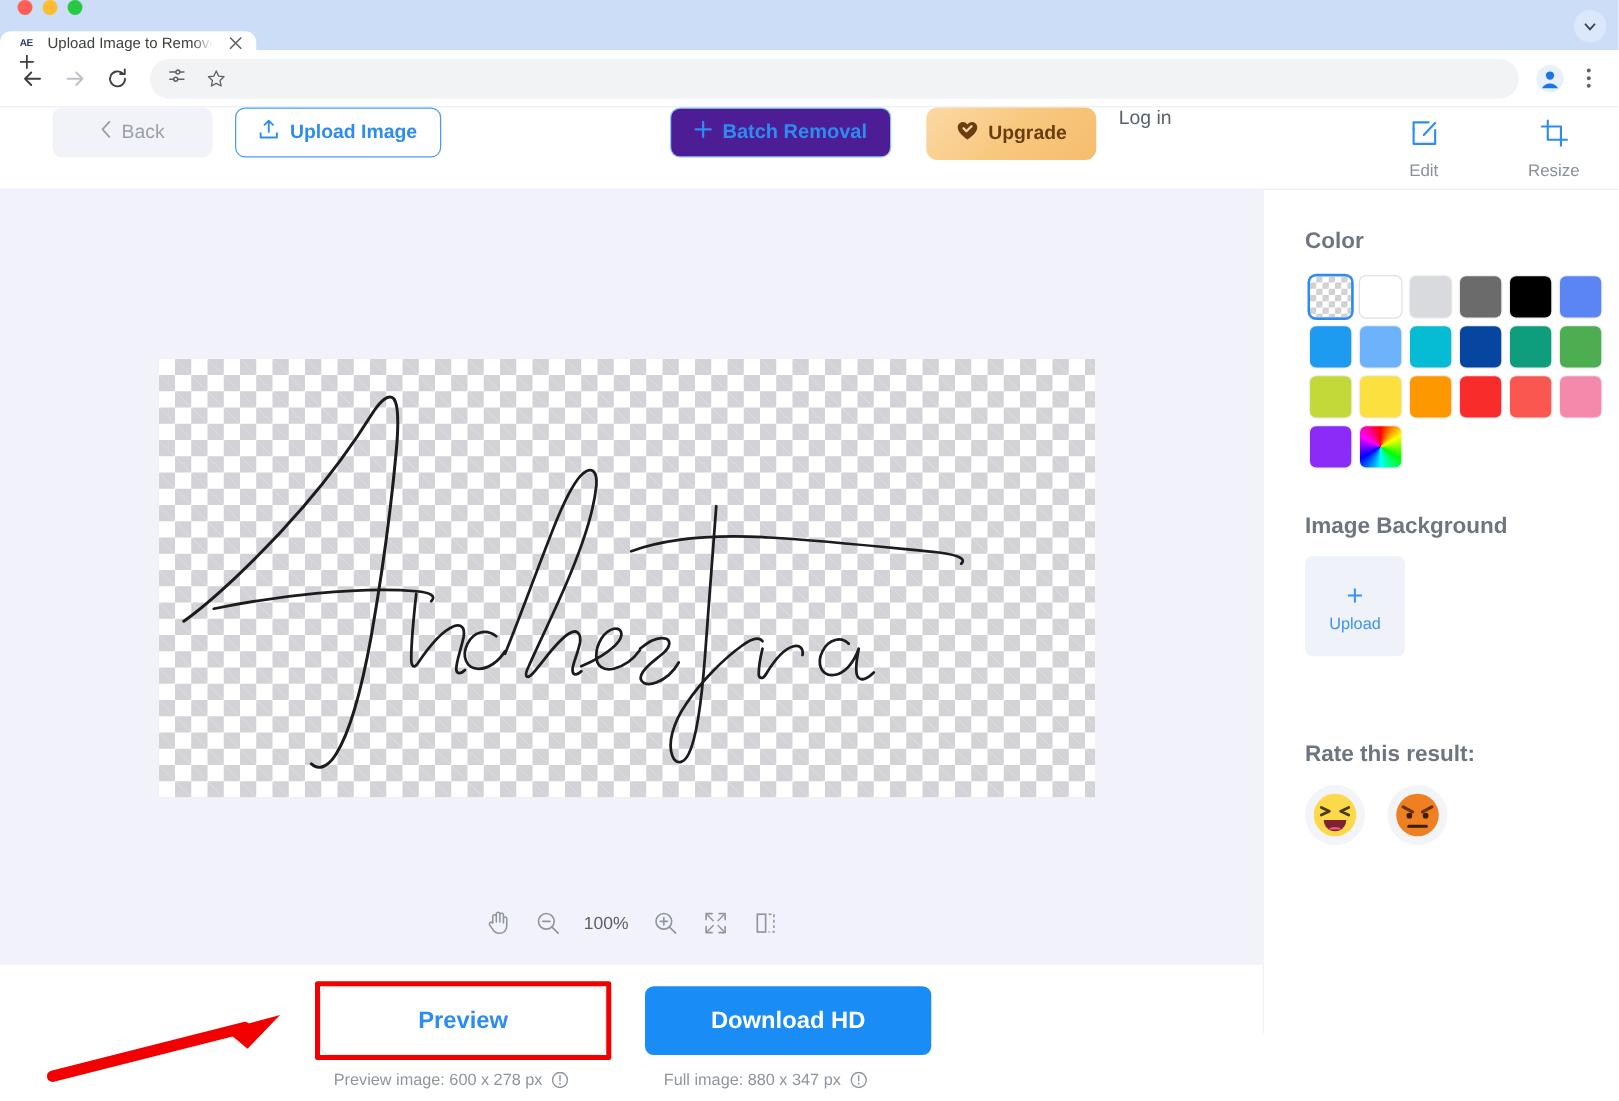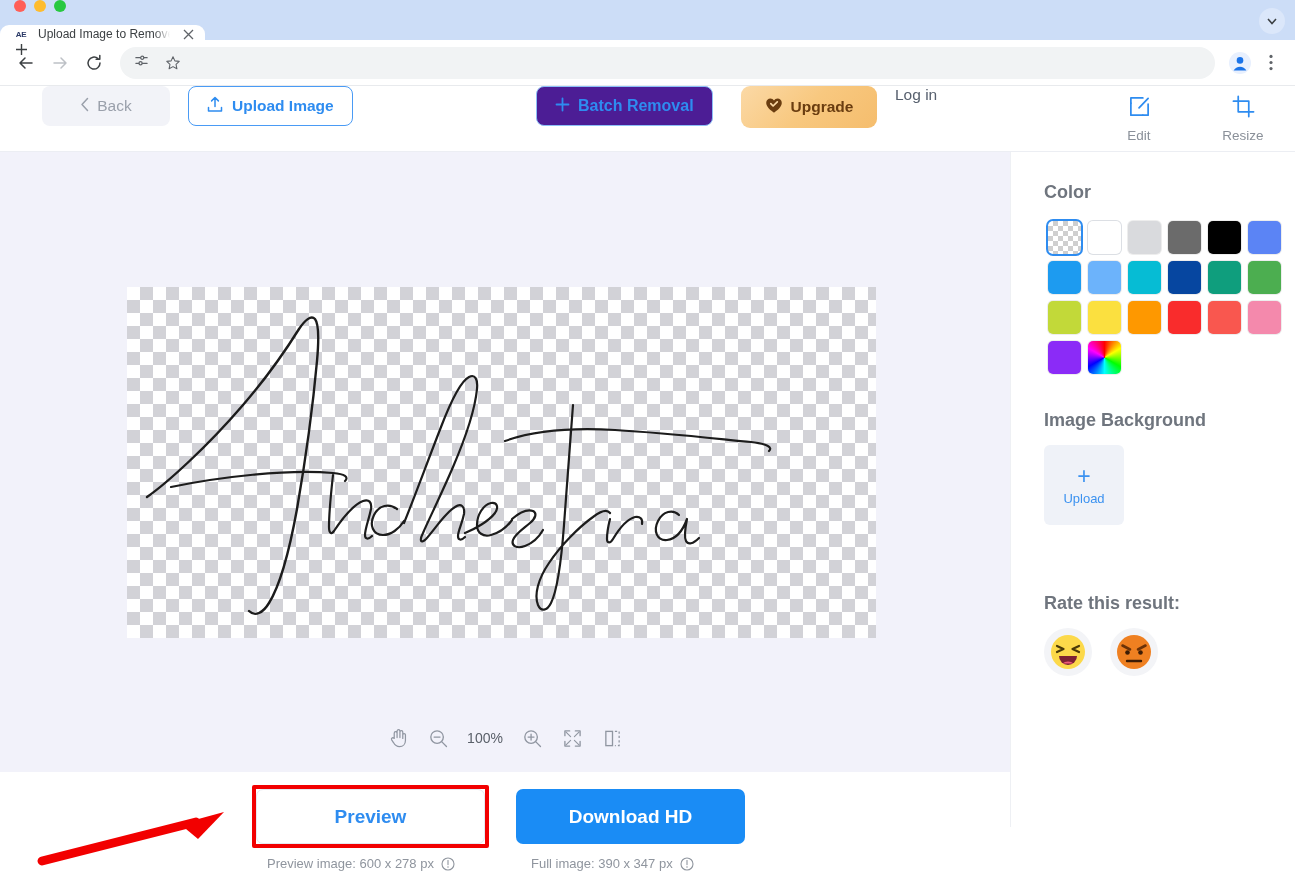--- a/index.html
+++ b/index.html
@@ -443,21 +443,21 @@
         <span>Preview image: 600 x 278 px</span>
         <span class="info-icon">
           <svg width="14" height="14" viewBox="0 0 14 14">
               <circle cx="7" cy="7" r="6" stroke="#8f959e" stroke-width="1.1" fill="none"></circle>
               <path d="M7 3.6 V7.6" stroke="#8f959e" stroke-width="1.1" stroke-linecap="round"></path>
               <circle cx="7" cy="10" r="0.75" fill="#8f959e"></circle>
             </svg>
         </span>
       </div>
       <div class="dl-caption cap-full">
-        <span>Full image: 390 x 347 px</span>
+        <span>Full image: 880 x 347 px</span>
         <span class="info-icon">
           <svg width="14" height="14" viewBox="0 0 14 14">
               <circle cx="7" cy="7" r="6" stroke="#8f959e" stroke-width="1.1" fill="none"></circle>
               <path d="M7 3.6 V7.6" stroke="#8f959e" stroke-width="1.1" stroke-linecap="round"></path>
               <circle cx="7" cy="10" r="0.75" fill="#8f959e"></circle>
             </svg>
         </span>
       </div>
     </div>
   </div>

